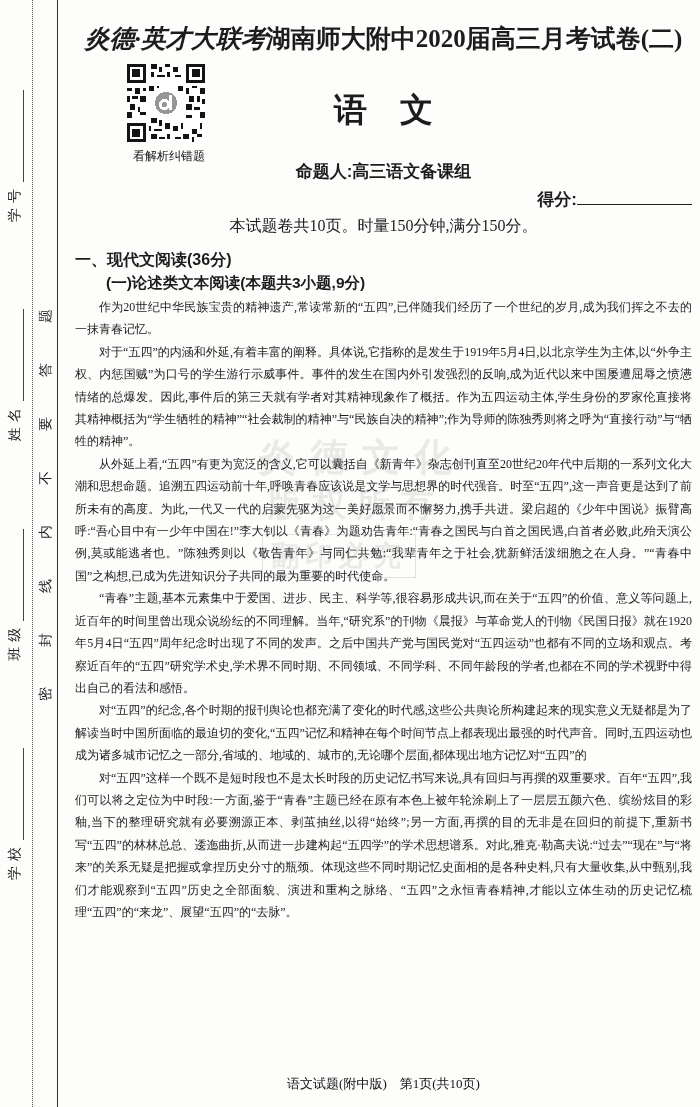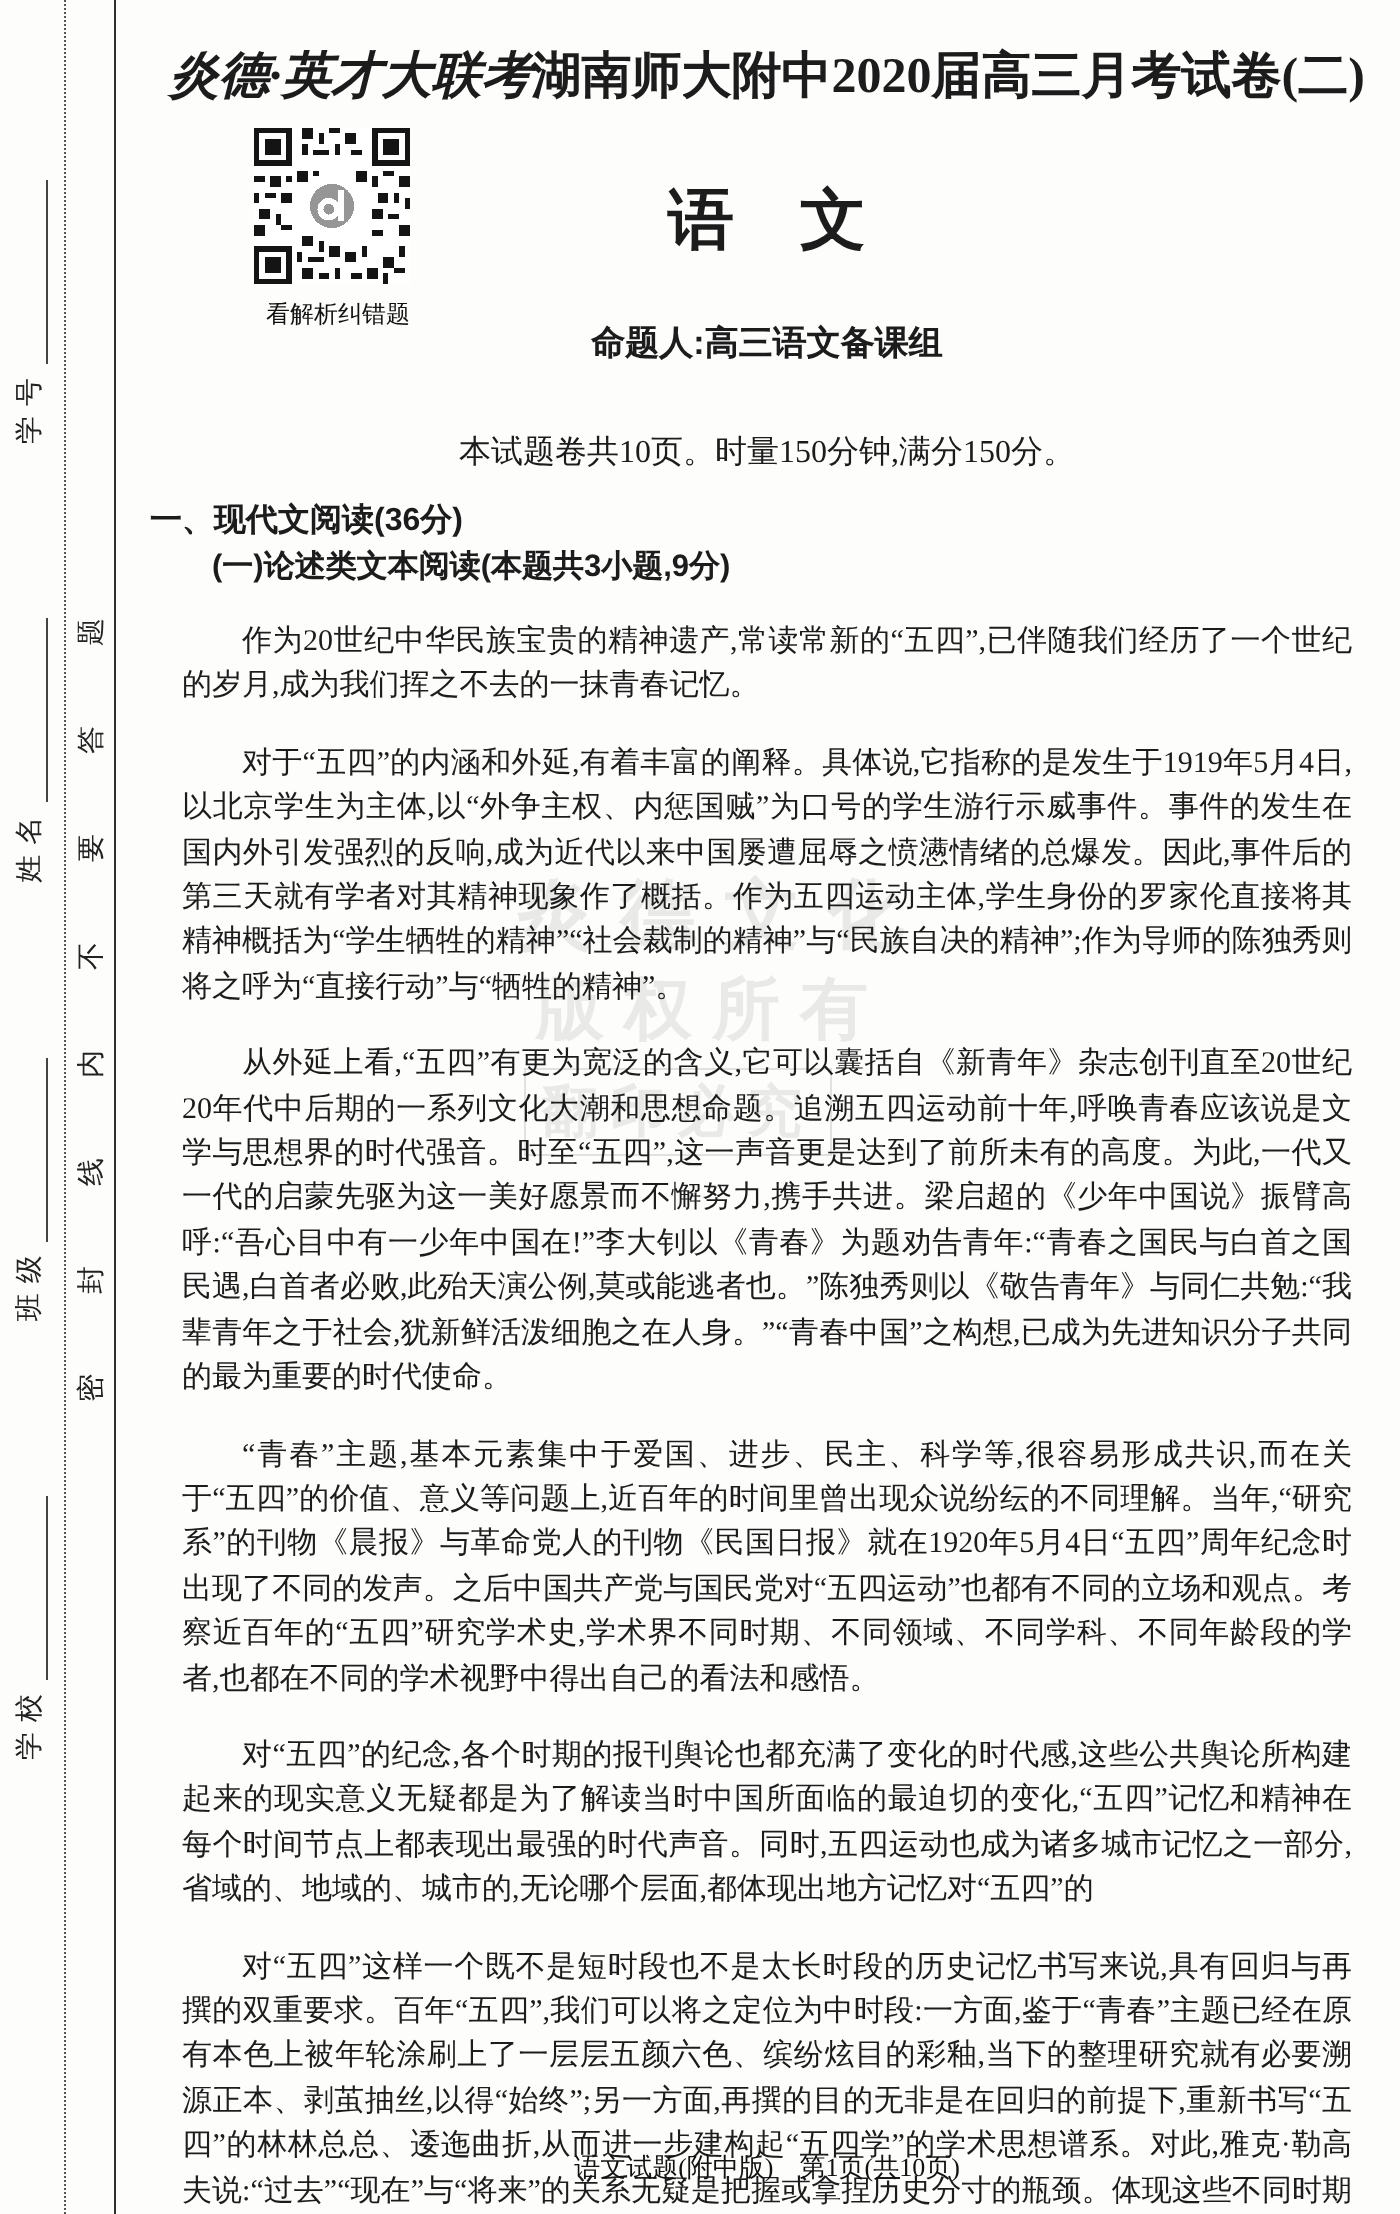--- a/index.html
+++ b/index.html
@@ -41,21 +41,21 @@
   .score-row{position:absolute;right:0;top:132px;font-size:17px;font-weight:700;
     font-family:"Liberation Sans",sans-serif;}
   .score-line{display:inline-block;width:115px;height:15px;border-bottom:1.5px solid #222;}
   .notice{position:absolute;left:0;right:0;top:160px;text-align:center;font-size:16px;}
   h2.section{font-size:16px;font-weight:700;margin:4px 0 2px 0;
     font-family:"Liberation Sans",sans-serif;}
   h3.subsection{font-size:15.5px;font-weight:700;margin:0 0 2px 0;text-indent:2em;
     font-family:"Liberation Sans",sans-serif;}
   p.read-instr{font-size:15px;margin:0 0 2px 0;text-indent:2em;}
   .passage p{
-    font-size:15px;line-height:22.4px;margin:16px;text-indent:2em;
+    font-size:12px;line-height:22.4px;margin:0;text-indent:2em;
     text-align:justify;
   }
   
   .wm{position:absolute;z-index:0;color:rgba(60,60,60,0.10);pointer-events:none;
       font-weight:700;white-space:nowrap;font-family:"Liberation Sans",sans-serif;}
   .wm1{left:258px;top:432px;font-size:38px;letter-spacing:14px;}
   .wm2{left:268px;top:482px;font-size:34px;letter-spacing:10px;}
   .wm3{left:262px;top:534px;font-size:28px;letter-spacing:6px;
        border:1px solid rgba(60,60,60,0.14);padding:2px 8px;}
   
@@ -121,20 +121,23 @@
         <circle cx="13.9" cy="15.1" r="1.0" fill="#969696"></circle>
         <rect x="15.6" y="11.6" width="1.2" height="5.6" fill="#ffffff"></rect>
       </svg>
       <div class="qr-label">看解析纠错题</div>
     </div>
 
     <div class="subject-title">语　文</div>
 
     <div class="proposer">命题人:高三语文备课组</div>
 
+    <div class="score-row">
+      <span>得分:</span><span class="score-line"></span>
+    </div>
 
     <div class="notice">本试题卷共10页。时量150分钟,满分150分。</div>
   </div>
 
   <h2 class="section">一、现代文阅读(36分)</h2>
   <h3 class="subsection">(一)论述类文本阅读(本题共3小题,9分)</h3>
 
   <div class="passage">
     <p>作为20世纪中华民族宝贵的精神遗产,常读常新的“五四”,已伴随我们经历了一个世纪的岁月,成为我们挥之不去的一抹青春记忆。</p>
     <p>对于“五四”的内涵和外延,有着丰富的阐释。具体说,它指称的是发生于1919年5月4日,以北京学生为主体,以“外争主权、内惩国贼”为口号的学生游行示威事件。事件的发生在国内外引发强烈的反响,成为近代以来中国屡遭屈辱之愤懑情绪的总爆发。因此,事件后的第三天就有学者对其精神现象作了概括。作为五四运动主体,学生身份的罗家伦直接将其精神概括为“学生牺牲的精神”“社会裁制的精神”与“民族自决的精神”;作为导师的陈独秀则将之呼为“直接行动”与“牺牲的精神”。</p>

